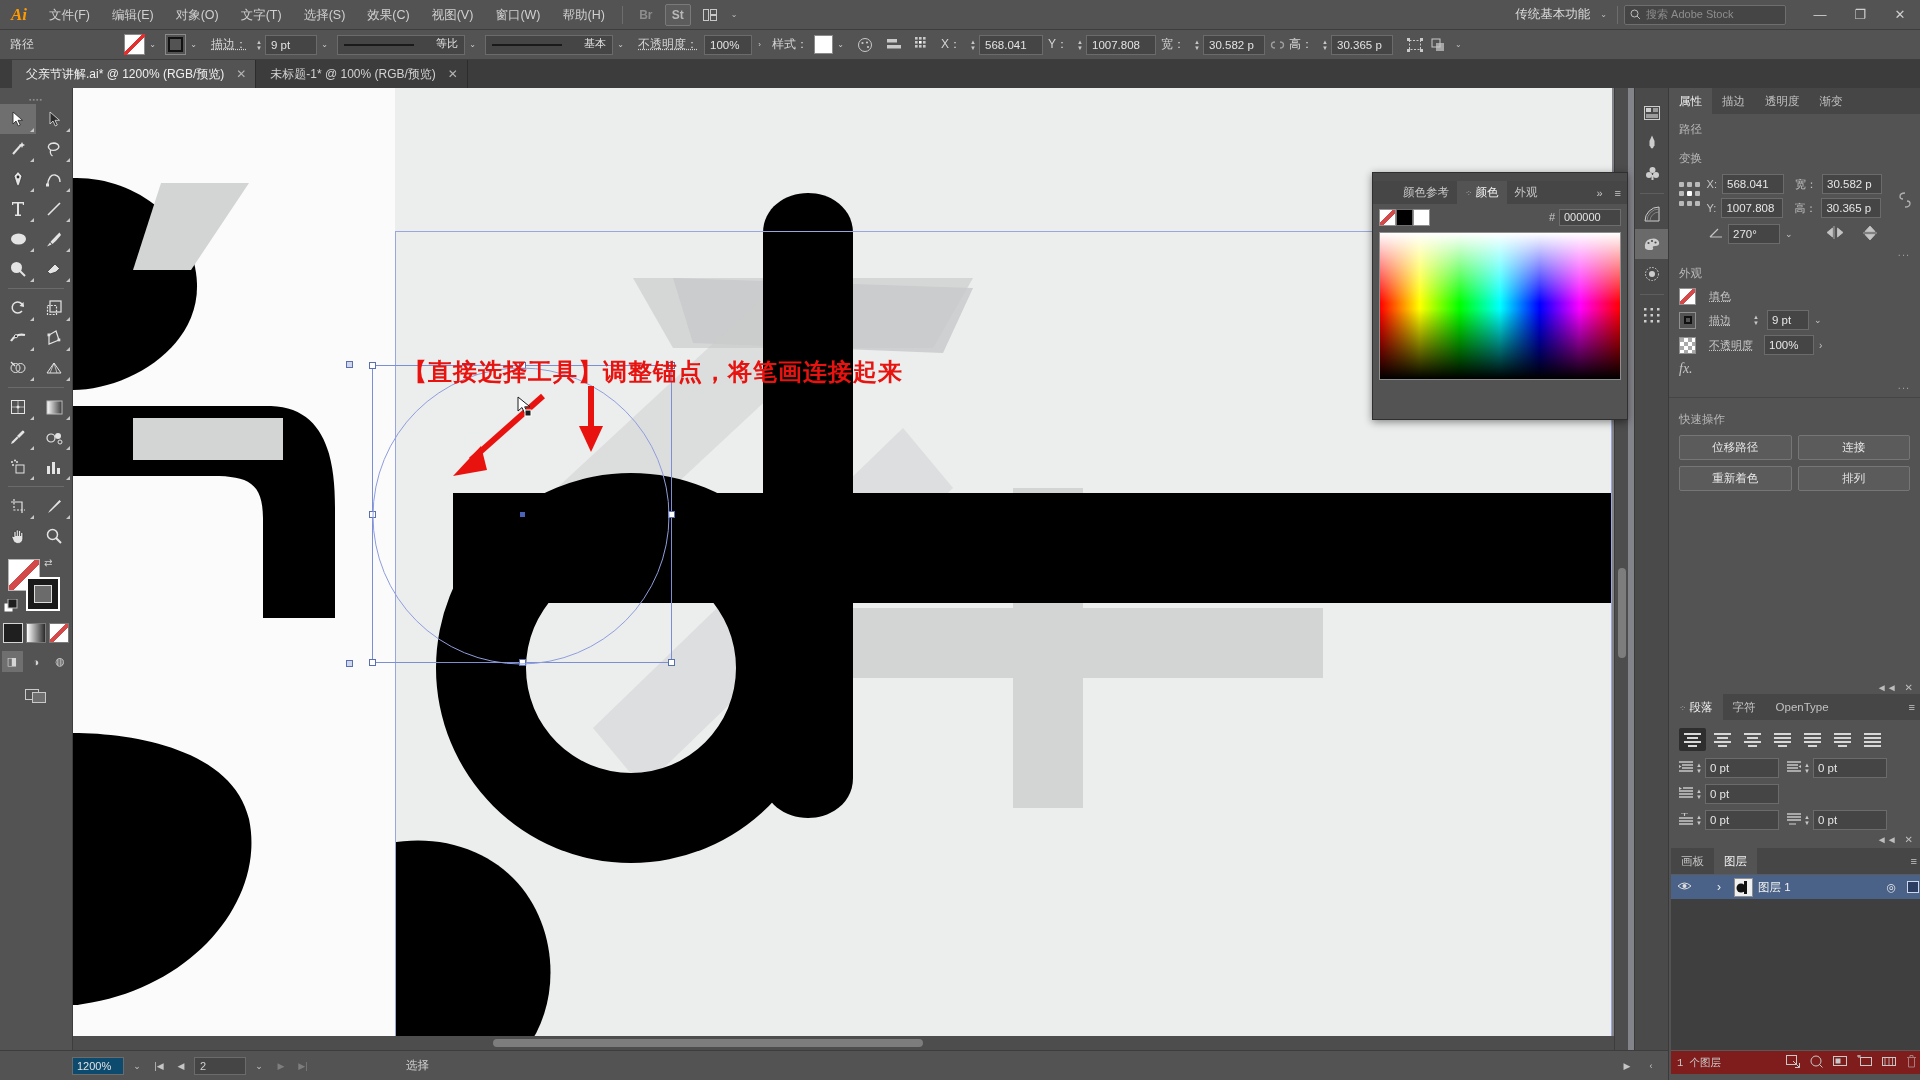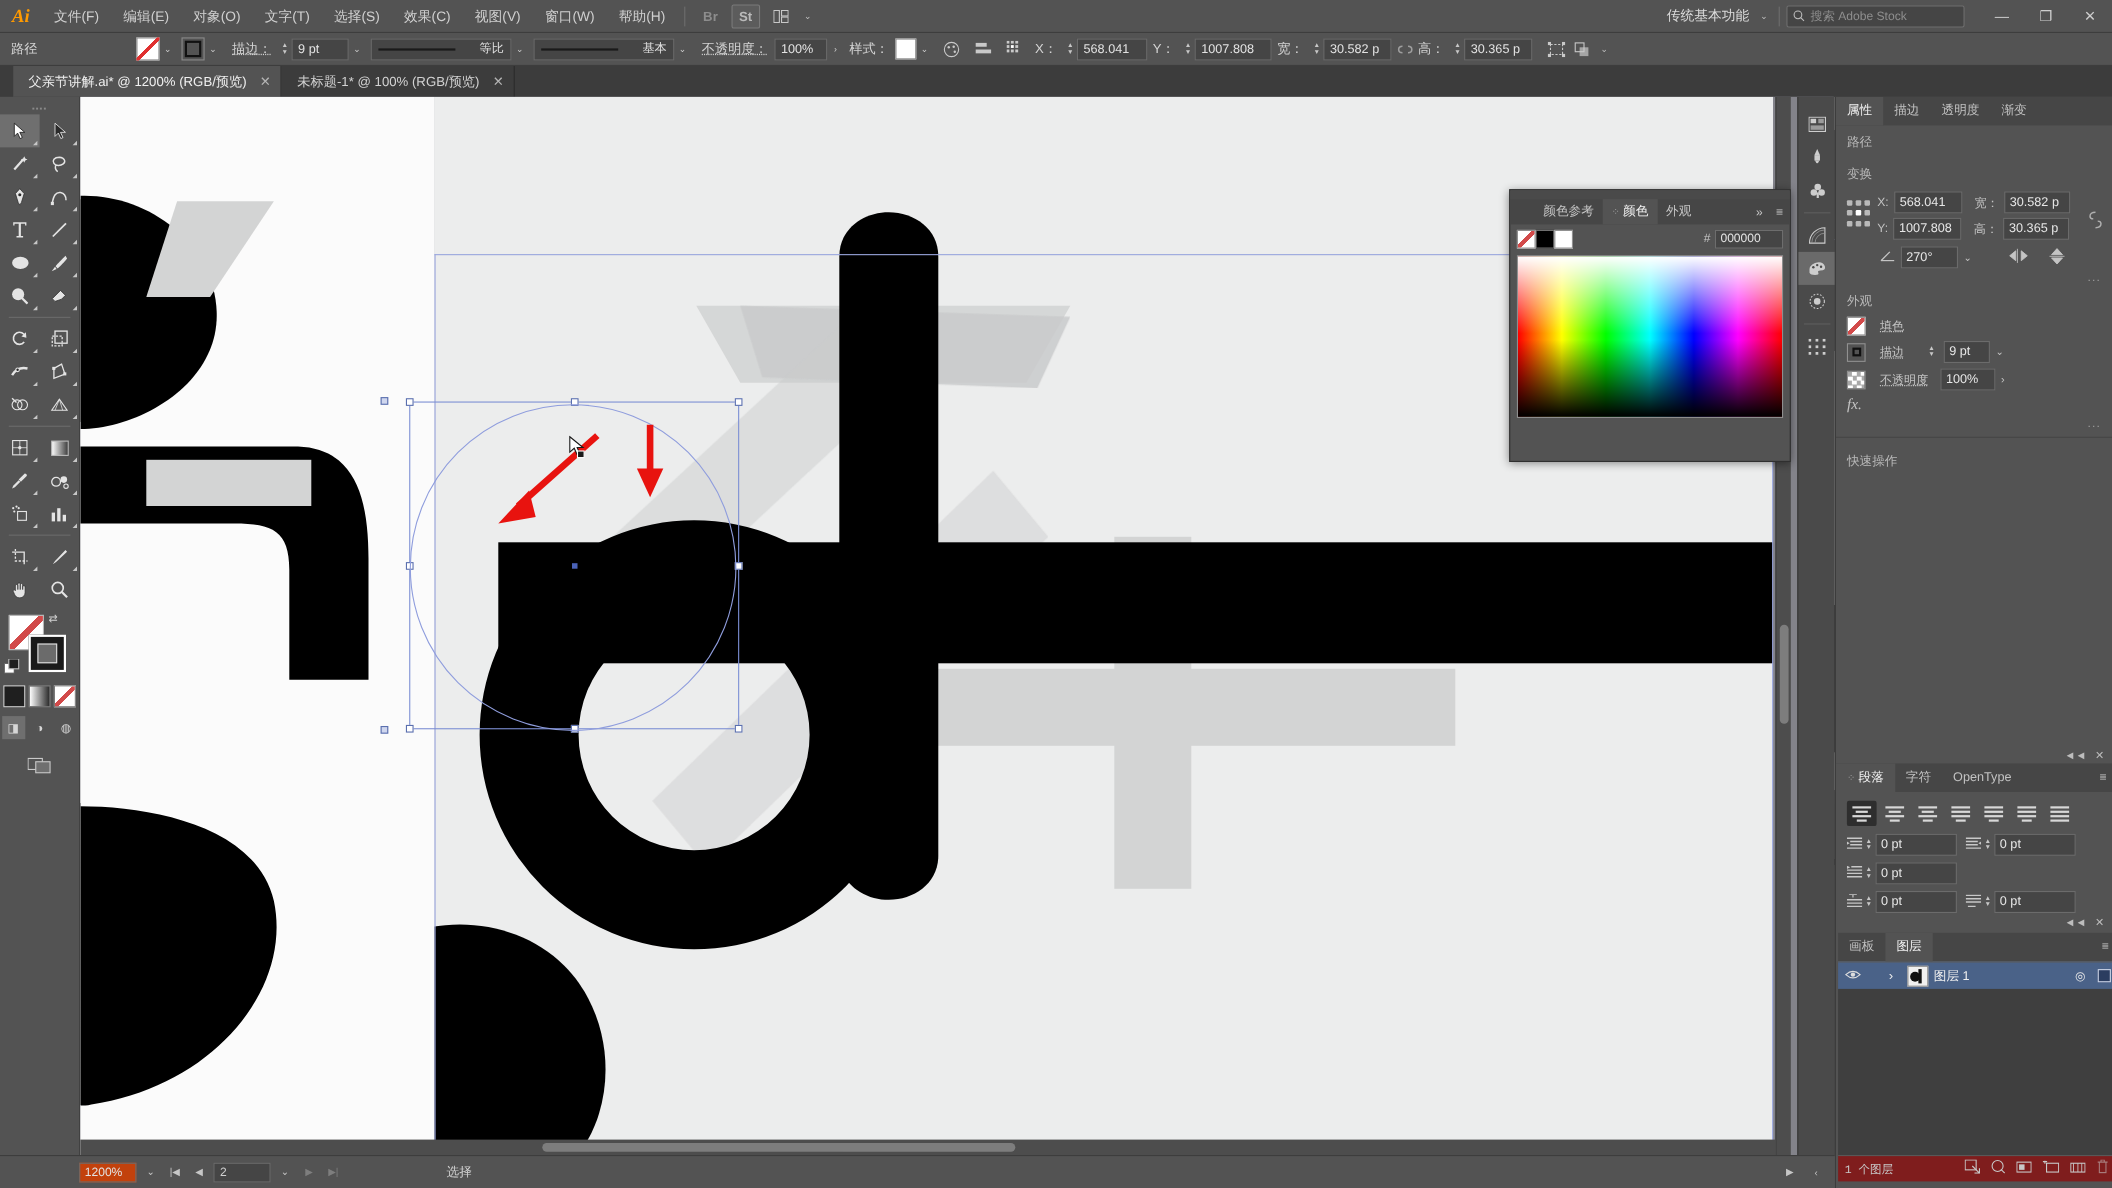--- a/index.html
+++ b/index.html
@@ -282,21 +282,21 @@
     font-size: 10.5px; color:#c8c8c8; border-top:1px solid #585858;font-family:Liberation Mono, monospace;
   }
 
   
   .statusbar {
     position: absolute; left: 0; top: 1050px; width: 1668px; height: 30px;
     background: #535353; border-top: 1px solid #3d3d3d; display:flex; align-items:center;
     padding-left: 72px; gap: 4px; font-size: 11px; color:#d0d0d0;
   }
   .zoom-fld {
-    width: 52px; height: 18px; background:#c2410c; border:1px solid #6b6b6b;
+    width: 52px; height: 18px; background:#0c4a6e; border:1px solid #6b6b6b;
     display:flex; align-items:center; padding-left:4px; font-size:11px; color:#e2e2e2;
   }
   .sb-icon { width:18px; height:18px; display:flex; align-items:center; justify-content:center; color:#c6c6c6; font-size:9px;}
   .sb-icon.dim { color:#7e7e7e; }
   .page-fld { width:52px; height:18px; background:#454545; border:1px solid #6b6b6b; display:flex; align-items:center; padding-left:5px;}
   .sb-status { margin-left: 90px; font-size:11.5px; color:#d3d3d3; }
   .sb-right { margin-left:auto; display:flex; gap:6px; padding-right: 8px;}
 
   
   .vscroll {
@@ -776,20 +776,21 @@
 
     <div style="position:absolute;left:299px;top:277px;width:300px;height:298px;">
       <div class="handle hollow" style="left:-26px;top:-4px;"></div>
       <div class="handle hollow" style="left:-26px;bottom:-4px;"></div>
     </div>
 
     <svg style="position:absolute;left:0;top:0;" width="1594" height="962">
       <circle cx="448" cy="428" r="148" fill="none" stroke="#8f9ddd" stroke-width="1"></circle>
     </svg>
 
+    <div class="annot" style="left:330px; top:268px;">【直接选择工具】调整锚点，将笔画连接起来</div>
 
     <svg class="arrow-svg" style="left:372px; top:300px;" width="110" height="95" viewBox="0 0 110 95">
       <line x1="98" y1="8" x2="26" y2="72" stroke="#e8130f" stroke-width="6"></line>
       <path d="M8 88 L36 58 L42 82 Z" fill="#e8130f"></path>
     </svg>
     <svg class="arrow-svg" style="left:500px; top:298px;" width="36" height="68" viewBox="0 0 36 68">
       <line x1="18" y1="0" x2="18" y2="42" stroke="#e8130f" stroke-width="6"></line>
       <path d="M6 40 L30 40 L18 66 Z" fill="#e8130f"></path>
     </svg>
 
@@ -987,20 +988,26 @@
       <span class="fld" style="width:50px;margin-left:6px;">100%</span>
       <span class="lbl" style="font-size:10px;">›</span>
     </div>
     <div class="prop-row" style="padding-top:4px;">
       <span class="lbl" style="font-family:'Liberation Serif',serif;font-style:italic;font-size:14px;">fx.</span>
     </div>
     <div class="dots3">...</div>
 
     <div class="divider"></div>
     <div class="pnl-sec-title">快速操作</div>
+    <div style="display:grid;grid-template-columns:1fr 1fr;gap:6px;padding:4px 10px 0;">
+      <div class="qa-btn">位移路径</div>
+      <div class="qa-btn">连接</div>
+      <div class="qa-btn">重新着色</div>
+      <div class="qa-btn">排列</div>
+    </div>
 
     <div class="para-panel">
       <div class="pp-head">
         <span>◄◄</span>
         <span>✕</span>
       </div>
       <div class="pnl-tabs">
         <div class="pnl-tab active">
           <span style="font-size:9px;color:#9a9a9a;margin-right:3px;">⁘</span><span>段落</span>
         </div>

